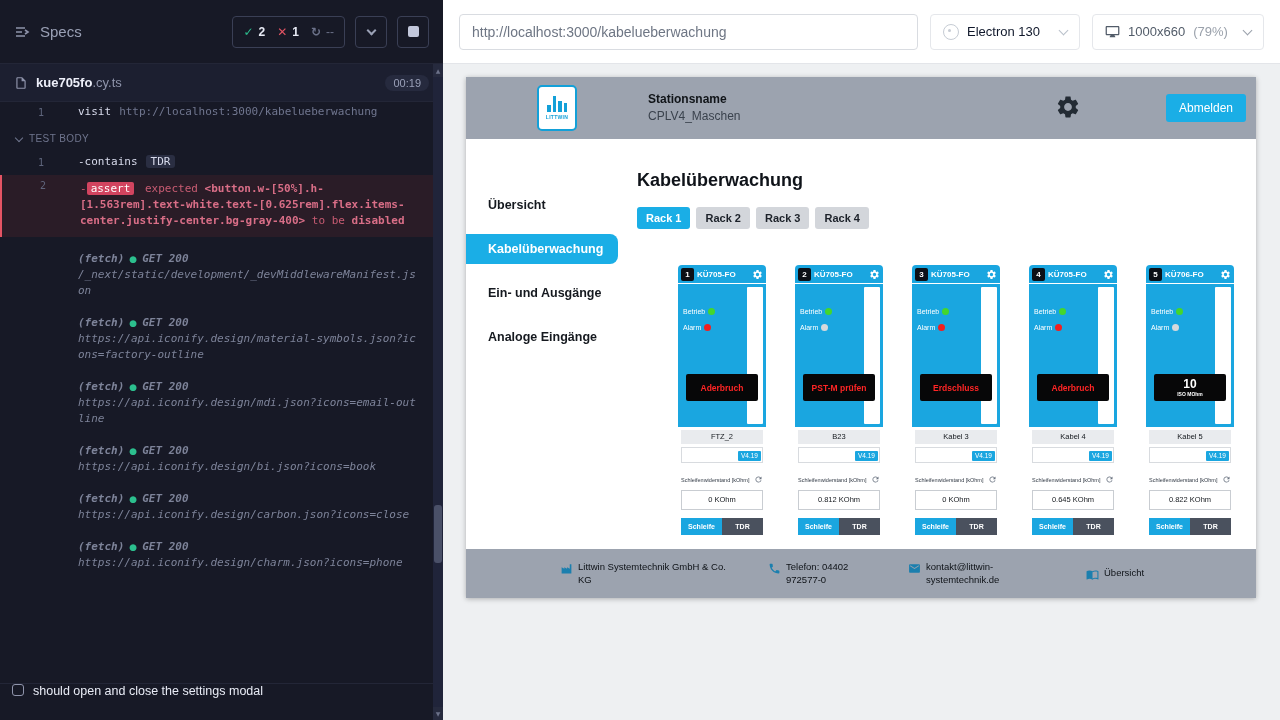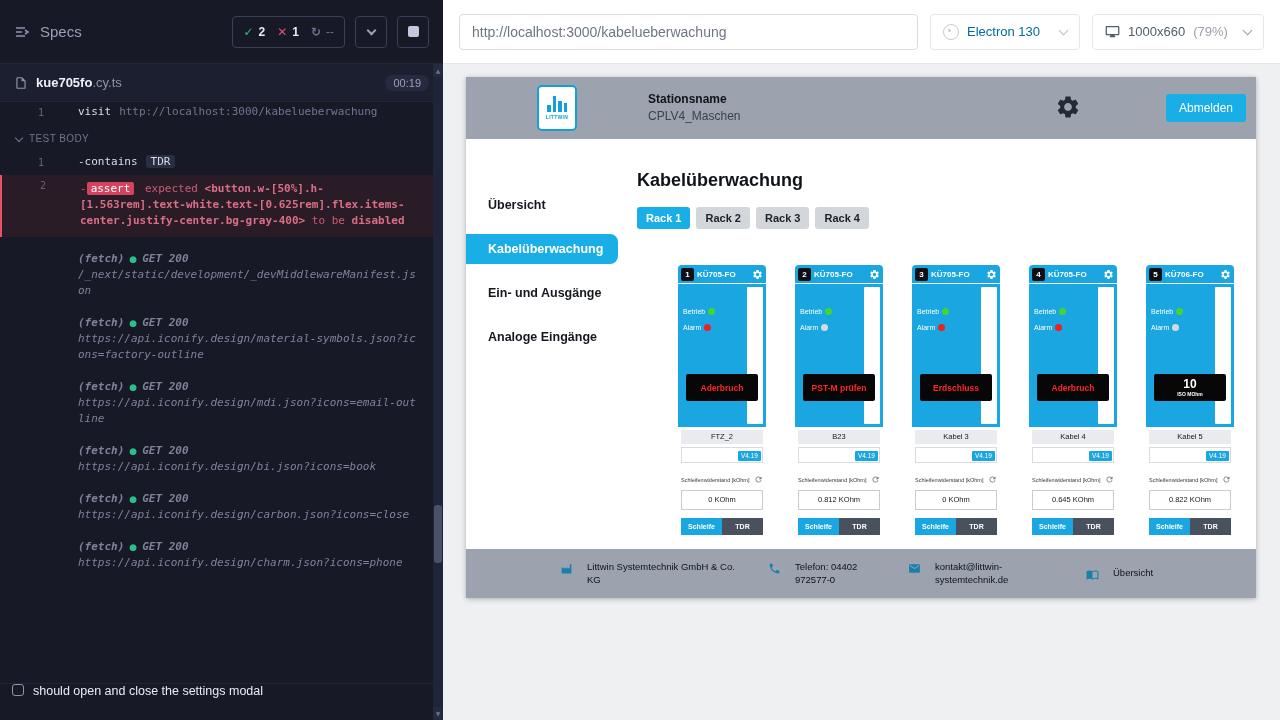--- a/index.html
+++ b/index.html
@@ -55,21 +55,21 @@
   .sarrow{position:absolute;left:0;width:10px;height:13px;background:#262a3e;color:#6b7189;font-size:6px;display:flex;align-items:center;justify-content:center;}
   .sarrow.up{top:0;}
   .sarrow.down{bottom:0;}
   .sthumb{position:absolute;left:1px;width:8px;top:441px;height:58px;background:#4a5068;border-radius:3px;}
 
   
   .right{flex:1;display:flex;flex-direction:column;min-width:0;}
   .toolbar{height:64px;background:#fff;border-bottom:1px solid #e3e5e9;display:flex;align-items:center;padding:0 16px;gap:12px;box-sizing:border-box;flex-shrink:0;}
   .url{flex:1;height:36px;border:1px solid #d9dce1;border-radius:4px;padding:0 12px;font-size:14px;color:#6e7684;font-family:"Liberation Sans",sans-serif;outline:none;box-sizing:border-box;background:#fff;min-width:0;}
   .select{height:36px;border:1px solid #e5e7eb;border-radius:4px;display:flex;align-items:center;gap:8px;padding:0 12px;font-size:13px;box-sizing:border-box;background:#fff;flex-shrink:0;cursor:pointer;}
-  .browser{color:#0369a1;width:150px;}
+  .browser{color:#0f172a;width:150px;}
   .bicon{width:14px;height:14px;border:1.5px solid #c6ccd4;border-radius:50%;position:relative;flex-shrink:0;}
   .bicon::after{content:"";position:absolute;left:4px;top:4px;width:3px;height:3px;border-radius:50%;background:#c6ccd4;}
   .viewport{color:#525c69;width:172px;}
   .vicon{color:#525c69;flex-shrink:0;}
   .zoom{color:#9aa1ab;}
   .chev{width:6px;height:6px;border-right:1.6px solid currentColor;border-bottom:1.6px solid currentColor;transform:rotate(45deg);margin-left:auto;margin-top:-3px;flex-shrink:0;}
   .chevgray{color:#b9c0ca;}
 
   .stage{flex:1;background:#eef0f2;position:relative;overflow:hidden;}
   .aut{position:absolute;left:23px;top:13px;width:790px;height:521px;background:#fff;box-shadow:0 1px 5px rgba(0,0,0,.28);}
@@ -126,21 +126,21 @@
   .ml{font-size:5.5px;color:#333b46;}
   .ric{width:9px;height:9px;color:#6a7380;cursor:pointer;flex-shrink:0;}
   .vala{margin-top:6px;height:20px;line-height:18px;border:1px solid #c9cdd2;text-align:center;font-size:7.5px;color:#14181d;background:#fff;}
   .cbtns{display:flex;margin-top:8px;}
   .b1,.b2{flex:1;height:17px;line-height:17px;text-align:center;font-size:7px;font-weight:bold;color:#fff;cursor:pointer;}
   .b1{background:#1aa6e0;}
   .b2{background:#4a515e;}
 
   
   .af{position:absolute;left:0;right:0;bottom:0;height:49px;background:#9ca3af;display:flex;align-items:center;padding-left:94px;z-index:5;}
-  .fitem{display:flex;align-items:flex-start;gap:14px;font-size:9.5px;color:#0e1217;line-height:1.3;}
+  .fitem{display:flex;align-items:flex-start;gap:5px;font-size:9.5px;color:#0e1217;line-height:1.3;}
   .fic{width:13px;height:13px;flex-shrink:0;color:#1b7fae;margin-top:1px;}
   .f1{width:182px;margin-right:26px;}
   .f2{width:114px;margin-right:26px;}
   .f3{width:132px;margin-right:46px;}
   .f3 span,.f2 span{overflow-wrap:anywhere;}
 </style>
 </head>
 <body>
 
 <svg width="0" height="0" style="position:absolute" aria-hidden="true">

